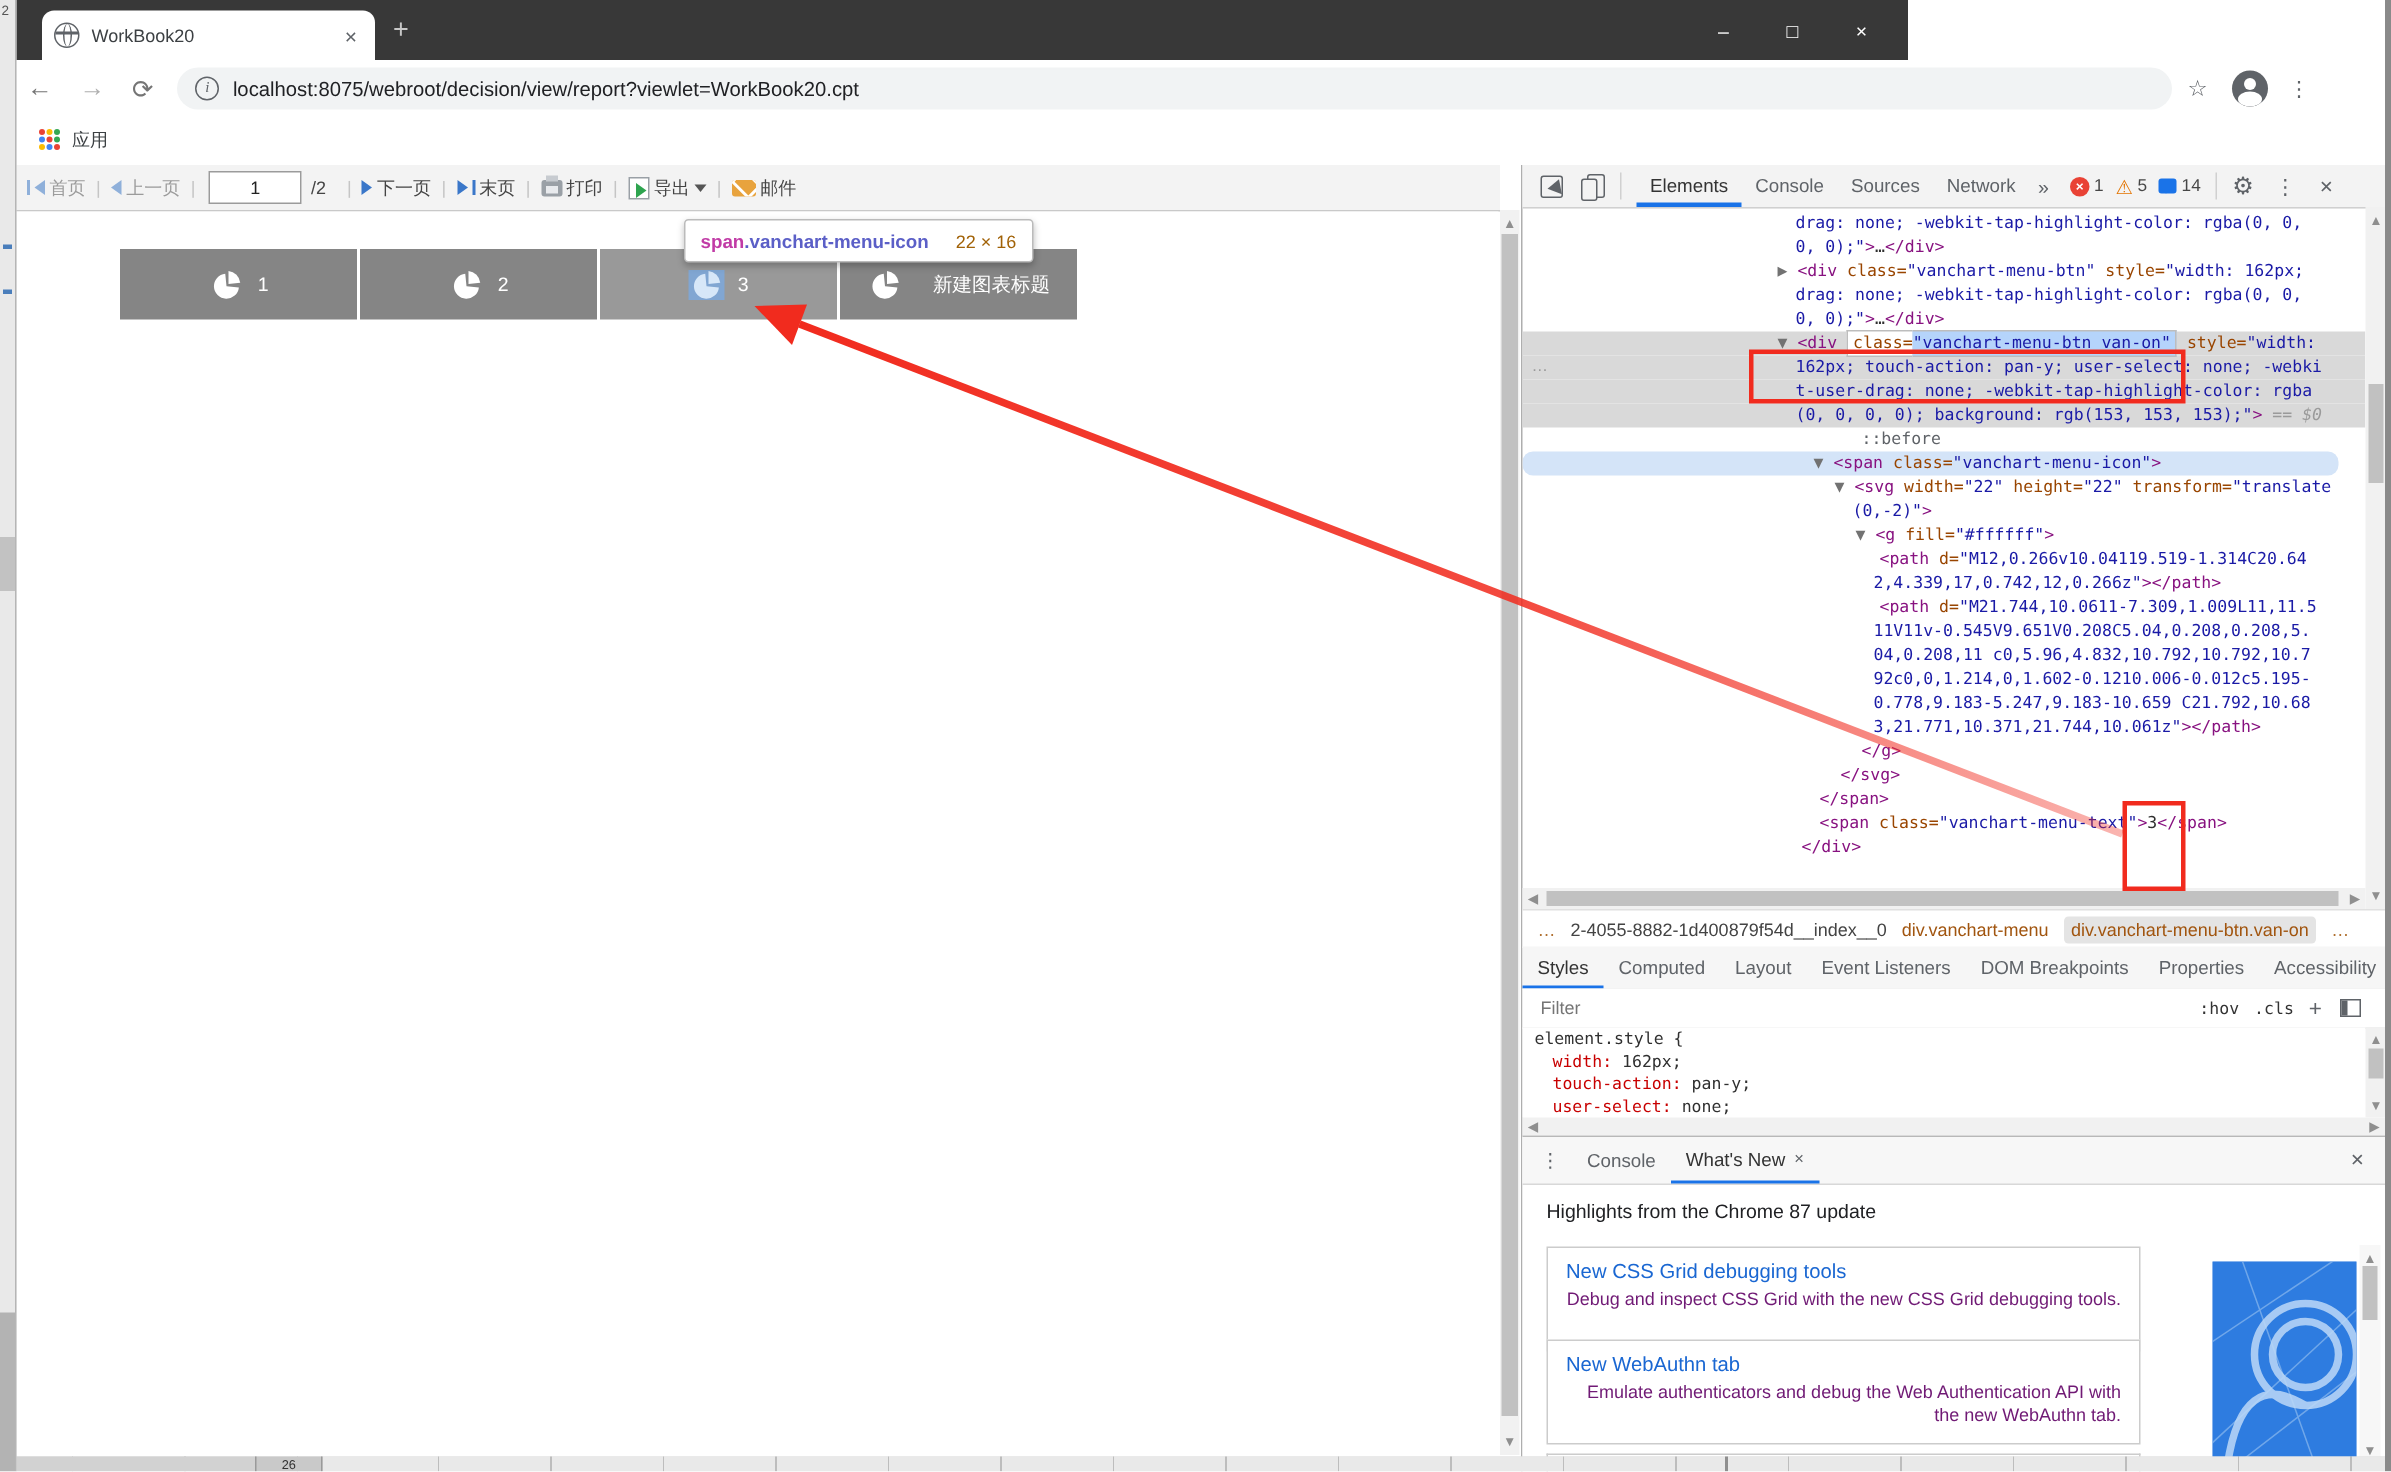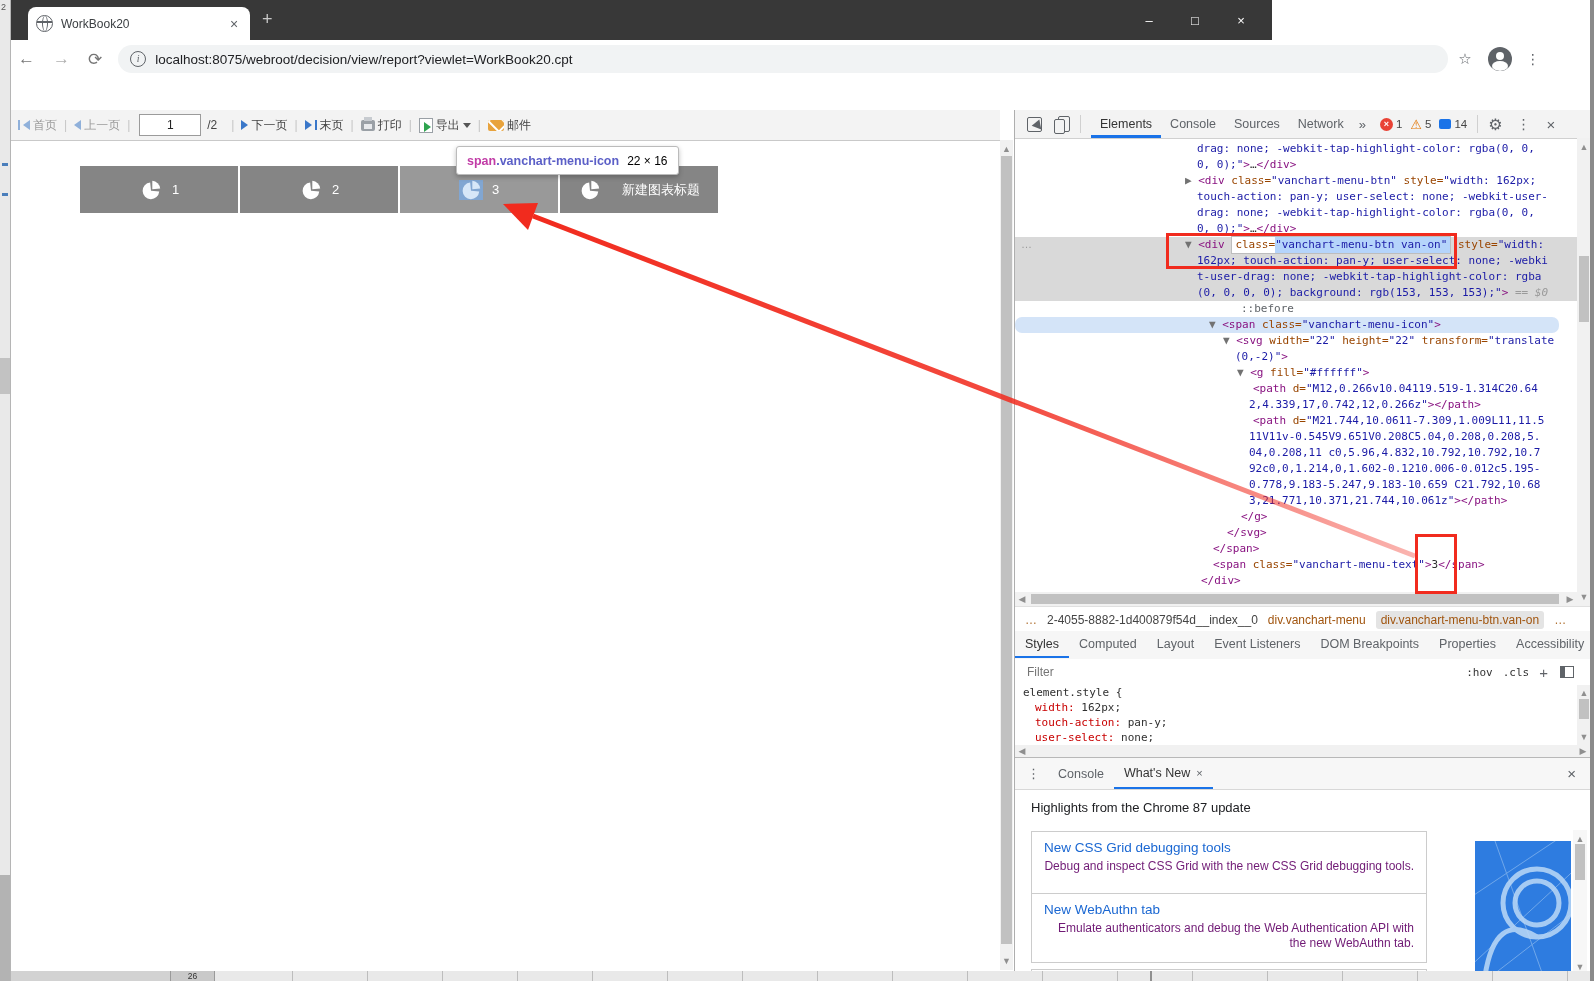--- a/index.html
+++ b/index.html
@@ -91,21 +91,21 @@
   .cl.hov{background:#d4e4f8;border-radius:7px;margin-right:18px;}
   .ellipsis-mark{color:#9a9a9a;font-size:11px;}
   
   #crumbs{left:0;top:496px;width:575px;height:25px;border-top:1px solid #e0e0e0;display:flex;align-items:center;font-size:12px;overflow:hidden;background:#fff;}
   .crumb{margin-left:10px;white-space:nowrap;}
   .crumb.id{color:#444;}
   .crumb.el{color:#a1550f;}
   .crumb.el-on{background:#e4e4e4;border-radius:3px;padding:2px 5px;color:#a1550f;}
   .crumb.dots{color:#b07030;}
   
-  #sb-tabs{left:0;top:521px;width:575px;height:28px;background:#f6f6f6;border-bottom:1px solid #d6d6d6;display:flex;align-items:flex-start;}
+  #sb-tabs{left:0;top:521px;width:575px;height:28px;background:#f6f6f6;border-bottom:1px solid #d6d6d6;display:flex;align-items:center;}
   .sb-tab{font-size:12.5px;color:#5f6368;padding:0 10px;height:27px;line-height:27px;box-sizing:border-box;white-space:nowrap;}
   .sb-tab.on{color:#333;border-bottom:2.5px solid #1a73e8;}
   #filter-row{left:0;top:549px;width:575px;height:26px;border-bottom:1px solid #e0e0e0;display:flex;align-items:center;background:#fff;}
   .filter-in{border:none;outline:none;font-size:12px;color:#333;margin-left:10px;flex:1;background:transparent;}
   .pseudo-t{font-size:11px;color:#333;margin-right:10px;font-family:"DejaVu Sans Mono",monospace;}
   .plus-ic{color:#5f6368;font-size:15px;margin-right:12px;}
   .panel-ic{width:12px;height:10px;border:1.4px solid #5f6368;margin-right:16px;position:relative;}
   .panel-ic:before{content:"";position:absolute;left:0;top:0;bottom:0;width:4px;background:#5f6368;}
   #styles-pane{left:0;top:575px;width:562px;height:60px;background:#fff;font-family:"DejaVu Sans Mono",monospace;font-size:11px;color:#303030;}
   .st-line{height:15px;line-height:15px;padding-left:8px;white-space:pre;}
@@ -128,21 +128,21 @@
   #left-sliver{left:0;top:0;width:10px;height:981px;background:#e9e9e9;border-right:1px solid #b5b5b5;z-index:70;font-size:9px;color:#555;}
   #right-sliver{left:1590px;top:0;width:4px;height:981px;background:#8a8a8a;z-index:70;}
   #grid-strip{left:0;top:971px;width:1594px;height:10px;background:#d8d8d8;z-index:65;
     background-image:repeating-linear-gradient(90deg,#e9e9e9 0 74px,#bdbdbd 74px 75px);background-position:218px 0;}
   .row-head{position:absolute;left:170px;top:0;width:43px;height:10px;background:#c9c9c9;border-right:1px solid #9a9a9a;border-left:1px solid #9a9a9a;font-size:8.5px;line-height:10px;text-align:center;color:#333;}
   .strip-left{position:absolute;left:0;top:0;width:170px;height:10px;background:#d2d2d2;}
   
   #insp-tooltip{left:456px;top:146px;height:27px;background:#fff;border:1px solid #bbb;border-radius:3px;box-shadow:0 2px 5px rgba(0,0,0,.25);display:flex;align-items:center;padding:0 10px;z-index:40;white-space:nowrap;}
   .tt-tag{color:#c13ba6;font-weight:bold;font-size:12.5px;}
   .tt-cls{color:#5b5fc7;font-weight:bold;font-size:12.5px;}
-  .tt-dims{color:#000000;font-size:12px;margin-left:8px;}
+  .tt-dims{color:#a16207;font-size:12px;margin-left:18px;}
 </style>
 </head>
 <body>
 
 <div id="stage">
 
   <div class="abs" id="tabbar">
     <div class="abs tab">
       <span class="favicon"></span>
       <span class="tab-title">WorkBook20</span>
@@ -162,20 +162,34 @@
     <span class="navic">⟳</span>
     <div class="omnibox">
       <span class="info-ic">i</span>
       <span class="url">localhost:8075/webroot/decision/view/report?viewlet=WorkBook20.cpt</span>
     </div>
     <span class="star">☆</span>
     <span class="avatar"></span>
     <span class="vdots">⋮</span>
   </div>
 
+  <div class="abs" id="bookbar">
+    <span class="apps-ic">
+        <i style="background:#ea4335"></i>
+        <i style="background:#fbbc05"></i>
+        <i style="background:#34a853"></i>
+        <i style="background:#4285f4"></i>
+        <i style="background:#ea4335"></i>
+        <i style="background:#34a853"></i>
+        <i style="background:#fbbc05"></i>
+        <i style="background:#4285f4"></i>
+        <i style="background:#ea4335"></i>
+      </span>
+    <span class="bm-label">应用</span>
+  </div>
 
   <div class="abs" id="rv-toolbar">
     <span class="rt-item dis" style="margin-left:6px;">
       <span class="bar-b dim"></span>
         <span class="tri dim l"></span>
       <span>首页</span>
     </span>
     <span class="rt-sep">|</span>
     <span class="rt-item dis">
       <span class="tri dim l"></span>
@@ -286,21 +300,20 @@
       <span class="dt-div"></span>
       <span class="gear">⚙</span>
       <span class="vdots" style="margin-left:14px;">⋮</span>
       <span class="xbtn" style="margin-left:16px;">×</span>
     </div>
 
     <div class="abs" id="code-lines">
         <div class="cl" style="padding-left: 182px;"><span class="v">drag: none; -webkit-tap-highlight-color: rgba(0, 0,</span></div>
         <div class="cl" style="padding-left: 182px;"><span class="v">0, 0);"</span><span class="t">&gt;</span><span class="k">…</span><span class="t">&lt;/div&gt;</span></div>
         <div class="cl" style="padding-left: 170px;"><span class="r">▶ </span><span class="t">&lt;div</span><span class="a"> class=</span><span class="v">"vanchart-menu-btn"</span><span class="a"> style=</span><span class="v">"width: 162px;</span></div>
-        <div class="cl" style="padding-left: 182px;"><span class="v">touch-action: pan-y; user-select: none; -webkit-user-</span></div>
         <div class="cl" style="padding-left: 182px;"><span class="v">drag: none; -webkit-tap-highlight-color: rgba(0, 0,</span></div>
         <div class="cl" style="padding-left: 182px;"><span class="v">0, 0);"</span><span class="t">&gt;</span><span class="k">…</span><span class="t">&lt;/div&gt;</span></div>
         <div class="cl sel" style="padding-left: 170px;"><span class="r">▼ </span><span class="t">&lt;div </span><span class="a eb">class=</span><span class="v ebs">"vanchart-menu-btn van-on"</span><span class="a"> style=</span><span class="v">"width:</span></div>
         <div class="cl sel" style="padding-left: 182px;"><span class="v">162px; touch-action: pan-y; user-select: none; -webki</span></div>
         <div class="cl sel" style="padding-left: 182px;"><span class="v">t-user-drag: none; -webkit-tap-highlight-color: rgba</span></div>
         <div class="cl sel" style="padding-left: 182px;"><span class="v">(0, 0, 0, 0); background: rgb(153, 153, 153);"</span><span class="t">&gt;</span><span class="g"> == $0</span></div>
         <div class="cl" style="padding-left: 226px;"><span class="p">::before</span></div>
         <div class="cl hov" style="padding-left: 194px;"><span class="r">▼ </span><span class="t">&lt;span</span><span class="a"> class=</span><span class="v">"vanchart-menu-icon"</span><span class="t">&gt;</span></div>
         <div class="cl" style="padding-left: 208px;"><span class="r">▼ </span><span class="t">&lt;svg</span><span class="a"> width=</span><span class="v">"22"</span><span class="a"> height=</span><span class="v">"22"</span><span class="a"> transform=</span><span class="v">"translate</span></div>
         <div class="cl" style="padding-left: 220px;"><span class="v">(0,-2)"</span><span class="t">&gt;</span></div>

